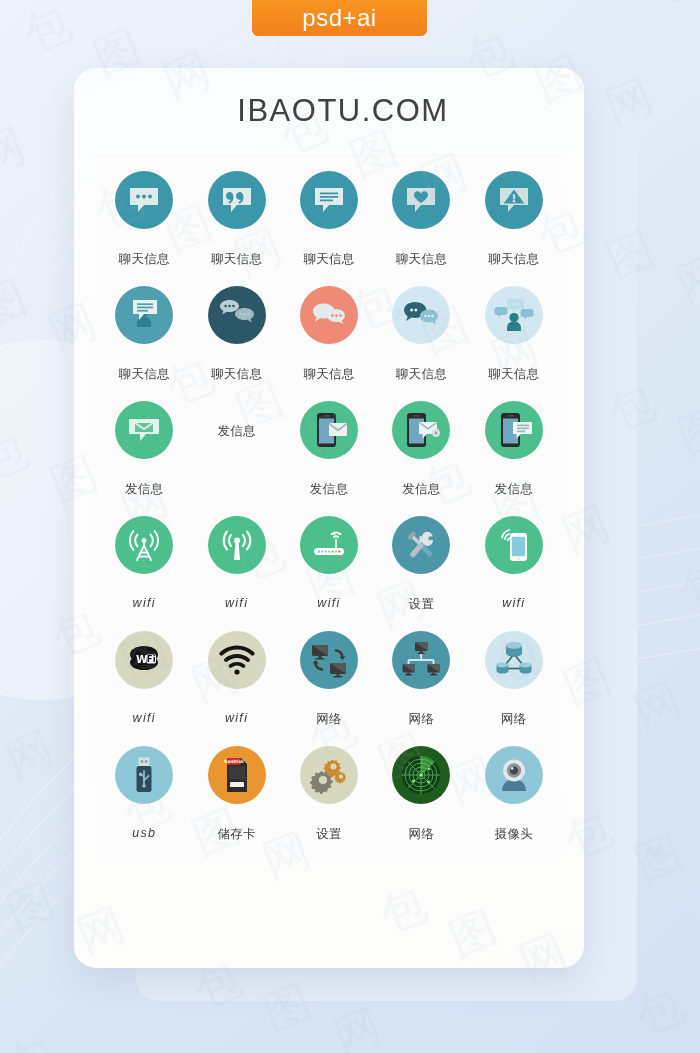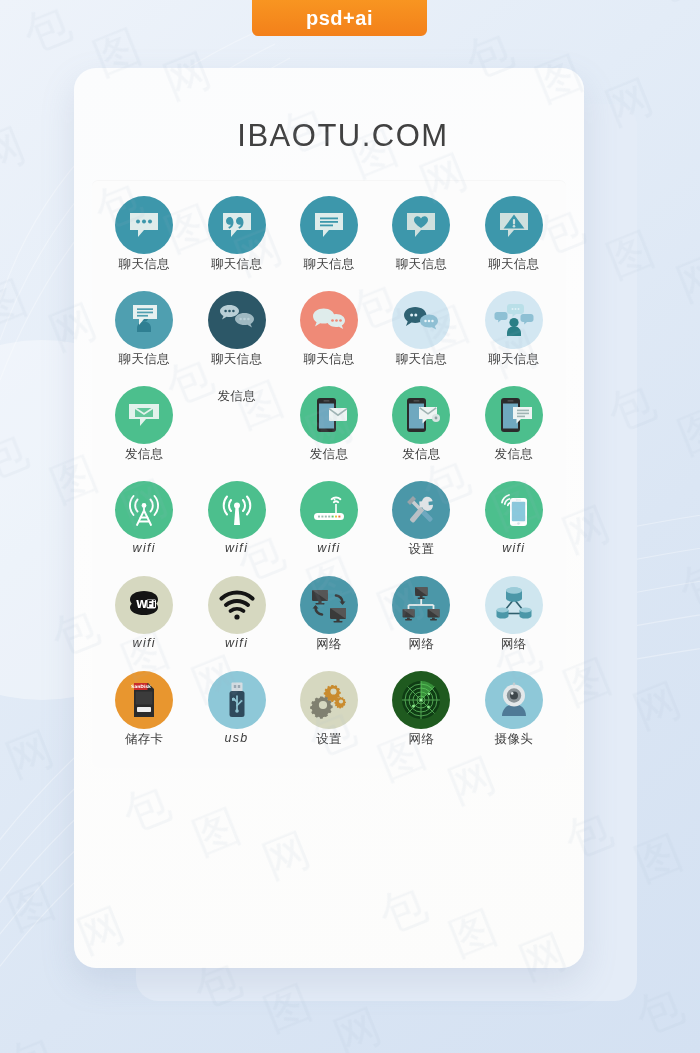--- a/index.html
+++ b/index.html
@@ -30,23 +30,23 @@
     height: 36px;
     border-radius: 0 0 6px 6px;
     background: linear-gradient(180deg, #f89521 0%, #f3801a 100%);
     display: flex;
     align-items: center;
     justify-content: center;
     z-index: 6;
   }
   .badge span {
     color: #ffffff;
-    font-size: 20px;
+    font-size: 24px;
     letter-spacing: 0.5px;
-    font-weight: 700;
+    font-weight: 400;
   }
 
   
   .card-back {
     position: absolute;
     left: 136px;
     top: 104px;
     width: 501px;
     height: 897px;
     border-radius: 22px;
@@ -62,21 +62,21 @@
     width: 510px;
     height: 900px;
     border-radius: 22px;
     background: linear-gradient(160deg, #fbfcfd 0%, #fdfdfd 40%, #fcfcfb 100%);
     box-shadow: 0 14px 34px rgba(120,140,170,0.18);
     z-index: 3;
     overflow: hidden;
   }
 
   .header {
-    padding-top: 50px;
+    padding-top: 25px;
     text-align: center;
     margin-left: 28px;
   }
   .title {
     font-size: 31px;
     letter-spacing: 1.5px;
     color: #414141;
     font-weight: 400;
   }
   .subtitle {
@@ -116,21 +116,21 @@
   .disc {
     width: 58px;
     height: 58px;
     border-radius: 50%;
     display: flex;
     align-items: center;
     justify-content: center;
     position: relative;
   }
   .cell-label {
-    margin-top: 2px;
+    margin-top: 22px;
     font-size: 12.5px;
     color: #3d3d3d;
     letter-spacing: 0.3px;
     white-space: nowrap;
   }
   .cell-label.latin { letter-spacing: 1.3px; font-size: 12.5px; font-style: italic; }
 
   .disc svg { display: block; }
 
   
@@ -544,49 +544,49 @@
               </g>
               <g>
                 <path d="M25.5 25v6c0 1.5 2.7 2.6 6 2.6s6-1.1 6-2.6v-6z" fill="#4b97a8"></path>
                 <ellipse cx="31.5" cy="25" rx="6" ry="2.5" fill="#9cccd9"></ellipse>
               </g>
             </svg>
           </div>
           <div class="cell-label">网络</div>
         </div>
         <div class="cell">
-          <div class="disc" style="background: rgb(232, 150, 47);">
-            <svg width="40" height="40" viewBox="0 0 40 40">
-              <path d="M10 3h14l6 6v28H10z" fill="#2b2b2b"></path>
-              <path d="M10 3h13.5v7H10z" fill="#c92c2c"></path>
-              <text x="17" y="8.4" font-family="DejaVu Sans, sans-serif" font-size="4.4" font-weight="bold" fill="#ffffff" text-anchor="middle">SanDisk</text>
-              <rect x="13" y="27" width="14" height="5" rx="0.8" fill="#f0f0f0"></rect>
-              <rect x="11.6" y="11.5" width="16.8" height="13" fill="#3b3b3b"></rect>
-            </svg>
-          </div>
-          <div class="cell-label">储存卡</div>
-        </div>
-        <div class="cell">
           <div class="disc" style="background: rgb(142, 200, 216);">
             <svg width="40" height="40" viewBox="0 0 40 40">
               <rect x="14.5" y="2.5" width="11" height="9" rx="1" fill="#d5dde2"></rect>
               <rect x="16.8" y="5" width="2.4" height="3" fill="#9aa8b2"></rect>
               <rect x="20.8" y="5" width="2.4" height="3" fill="#9aa8b2"></rect>
               <rect x="12.5" y="11" width="15" height="26" rx="2.5" fill="#2f4a5c"></rect>
               <g fill="none" stroke="#8fc4d2" stroke-width="1.7" stroke-linecap="round">
                 <path d="M20 16v14"></path>
                 <path d="M20 22l-3.6-3.6"></path>
                 <path d="M20 25.5l3.6-3.6"></path>
               </g>
               <circle cx="20" cy="31" r="1.8" fill="#8fc4d2"></circle>
               <rect x="15" y="18" width="2.8" height="2.8" fill="#8fc4d2"></rect>
               <path d="M23.6 19.6l2.4 1.4-2.4 1.4z" fill="#8fc4d2"></path>
             </svg>
           </div>
           <div class="cell-label latin">usb</div>
+        </div>
+        <div class="cell">
+          <div class="disc" style="background: rgb(232, 150, 47);">
+            <svg width="40" height="40" viewBox="0 0 40 40">
+              <path d="M10 3h14l6 6v28H10z" fill="#2b2b2b"></path>
+              <path d="M10 3h13.5v7H10z" fill="#c92c2c"></path>
+              <text x="17" y="8.4" font-family="DejaVu Sans, sans-serif" font-size="4.4" font-weight="bold" fill="#ffffff" text-anchor="middle">SanDisk</text>
+              <rect x="13" y="27" width="14" height="5" rx="0.8" fill="#f0f0f0"></rect>
+              <rect x="11.6" y="11.5" width="16.8" height="13" fill="#3b3b3b"></rect>
+            </svg>
+          </div>
+          <div class="cell-label">储存卡</div>
         </div>
         <div class="cell">
           <div class="disc" style="background: rgb(214, 216, 192);">
             <svg width="40" height="40" viewBox="0 0 40 40">
               <g transform="translate(24.5,11.5)">
                 <path d="M0-9.5 2-8.8l1.4-1.4 2.6 1.5-.6 1.9 1.6 1.6 1.9-.6 1.5 2.6-1.4 1.4.7 2 2 .5v3l-2 .5-.7 2 1.4 1.4-1.5 2.6-1.9-.6-1.6 1.6.6 1.9-2.6 1.5L2 14.2 0 14.9l-.5 2h-3l-.5-2-2-.7-1.4 1.4-2.6-1.5.6-1.9-1.6-1.6-1.9.6-1.5-2.6 1.4-1.4-.7-2-2-.5v-3l2-.5.7-2-1.4-1.4 1.5-2.6 1.9.6 1.6-1.6-.6-1.9 2.6-1.5 1.4 1.4 2-.7.5-2h3z" fill="#c98b2e" transform="scale(0.62)"></path>
                 <circle cx="0" cy="0" r="3.1" fill="#d6d8c0"></circle>
               </g>
               <g transform="translate(32,21.5)">
                 <path d="M0-9.5 2-8.8l1.4-1.4 2.6 1.5-.6 1.9 1.6 1.6 1.9-.6 1.5 2.6-1.4 1.4.7 2 2 .5v3l-2 .5-.7 2 1.4 1.4-1.5 2.6-1.9-.6-1.6 1.6.6 1.9-2.6 1.5L2 14.2 0 14.9l-.5 2h-3l-.5-2-2-.7-1.4 1.4-2.6-1.5.6-1.9-1.6-1.6-1.9.6-1.5-2.6 1.4-1.4-.7-2-2-.5v-3l2-.5.7-2-1.4-1.4 1.5-2.6 1.9.6 1.6-1.6-.6-1.9 2.6-1.5 1.4 1.4 2-.7.5-2h3z" fill="#c98b2e" transform="scale(0.42)"></path>

